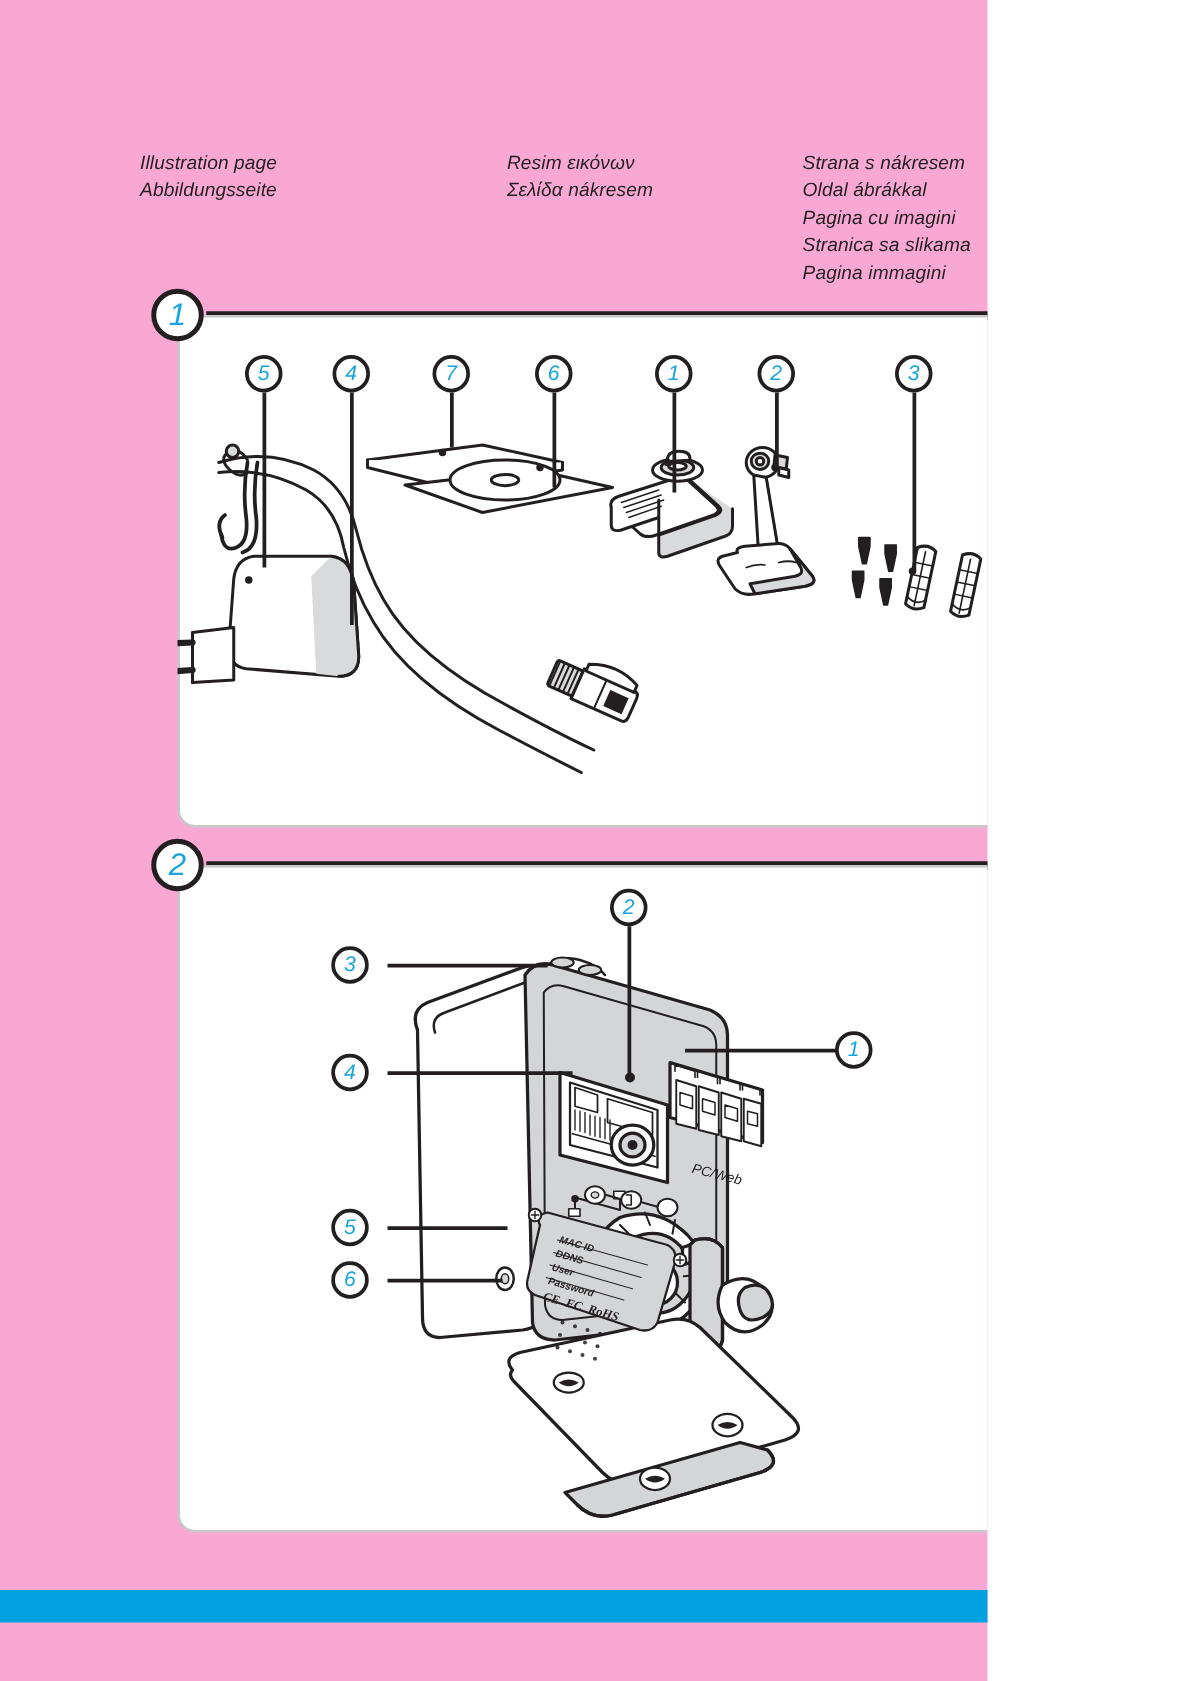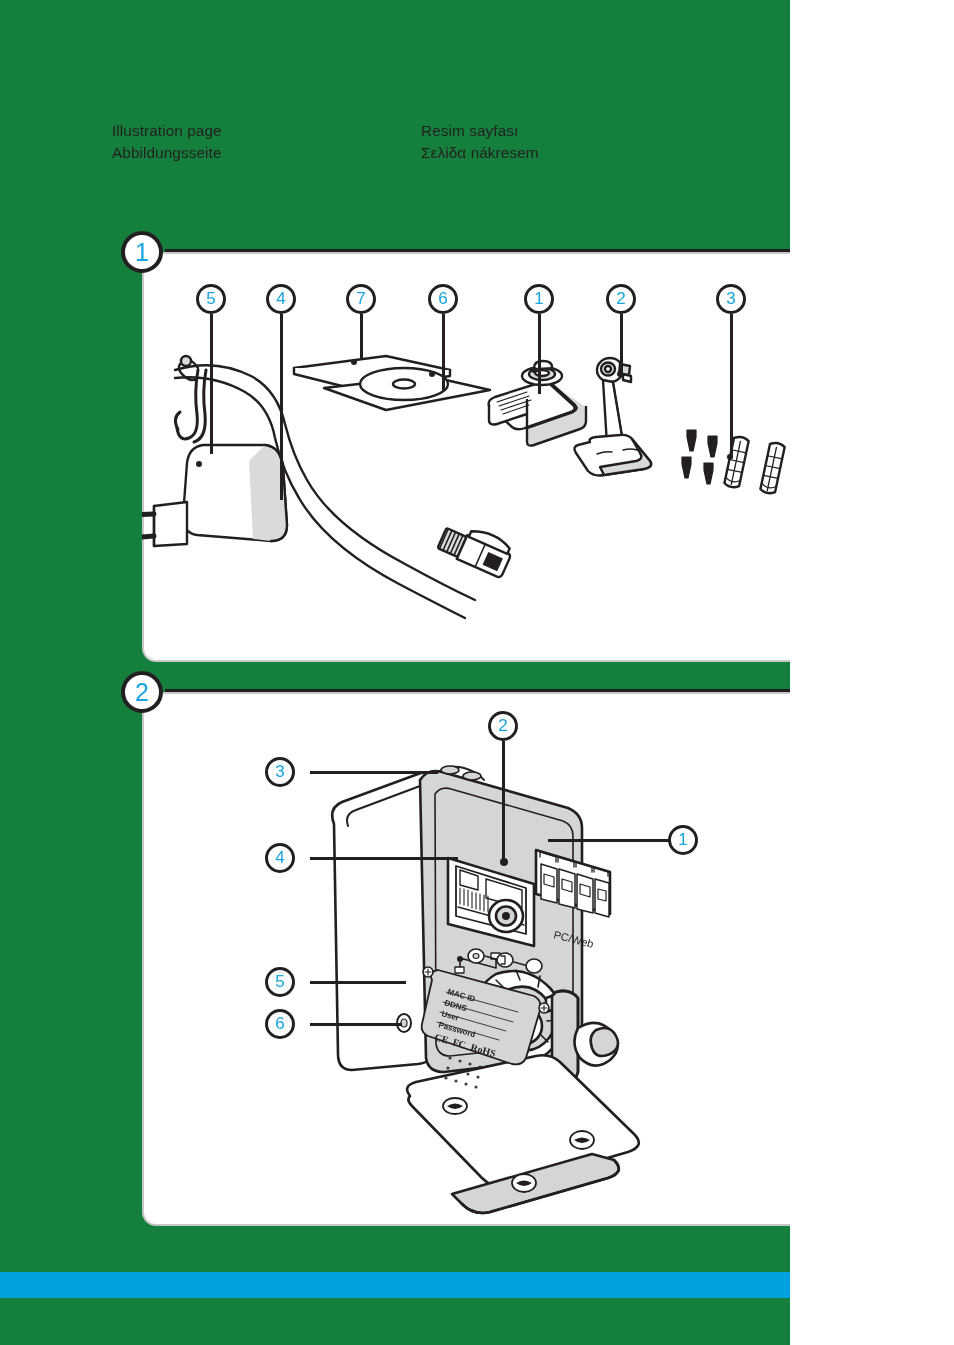--- a/index.html
+++ b/index.html
@@ -8,22 +8,23 @@
     background: #ffffff;
   }
   body {
     font-family: "Liberation Sans", sans-serif;
     -webkit-font-smoothing: antialiased;
   }
   #page {
     position: relative;
     width: 790px;
     height: 1345px;
-    background: #15803d;
+    background: #f9a8d4;
     overflow: hidden;
+    font-style: italic;
   }
 
   
   #lang-block {
     position: absolute;
     left: 112px;
     top: 120px;
     width: 720px;
     display: flex;
     gap: 0px;
@@ -143,24 +144,31 @@
 <div id="page">
 
   <div id="lang-block">
 
     <div class="lang-col col-a">
       <div class="lang-line">Illustration page</div>
       <div class="lang-line">Abbildungsseite</div>
     </div>
 
     <div class="lang-col col-b">
-      <div class="lang-line">Resim sayfası</div>
+      <div class="lang-line">Resim εικόνων</div>
       <div class="lang-line">Σελίδα nákresem</div>
     </div>
 
+    <div class="lang-col col-c">
+      <div class="lang-line">Strana s nákresem</div>
+      <div class="lang-line">Oldal ábrákkal</div>
+      <div class="lang-line">Pagina cu imagini</div>
+      <div class="lang-line">Stranica sa slikama</div>
+      <div class="lang-line">Pagina immagini</div>
+    </div>
 
   </div>
 
   <div class="section-rule" id="rule-1"></div>
   <div class="panel" id="panel-1"></div>
   <div class="section-badge" id="badge-1">1</div>
 
   <div class="leader v" style="left:210px; top:314px; height:140px;"></div>
   <div class="leader v" style="left:280px; top:314px; height:186px;"></div>
   <div class="leader v" style="left:360px; top:314px; height:44px;"></div>

